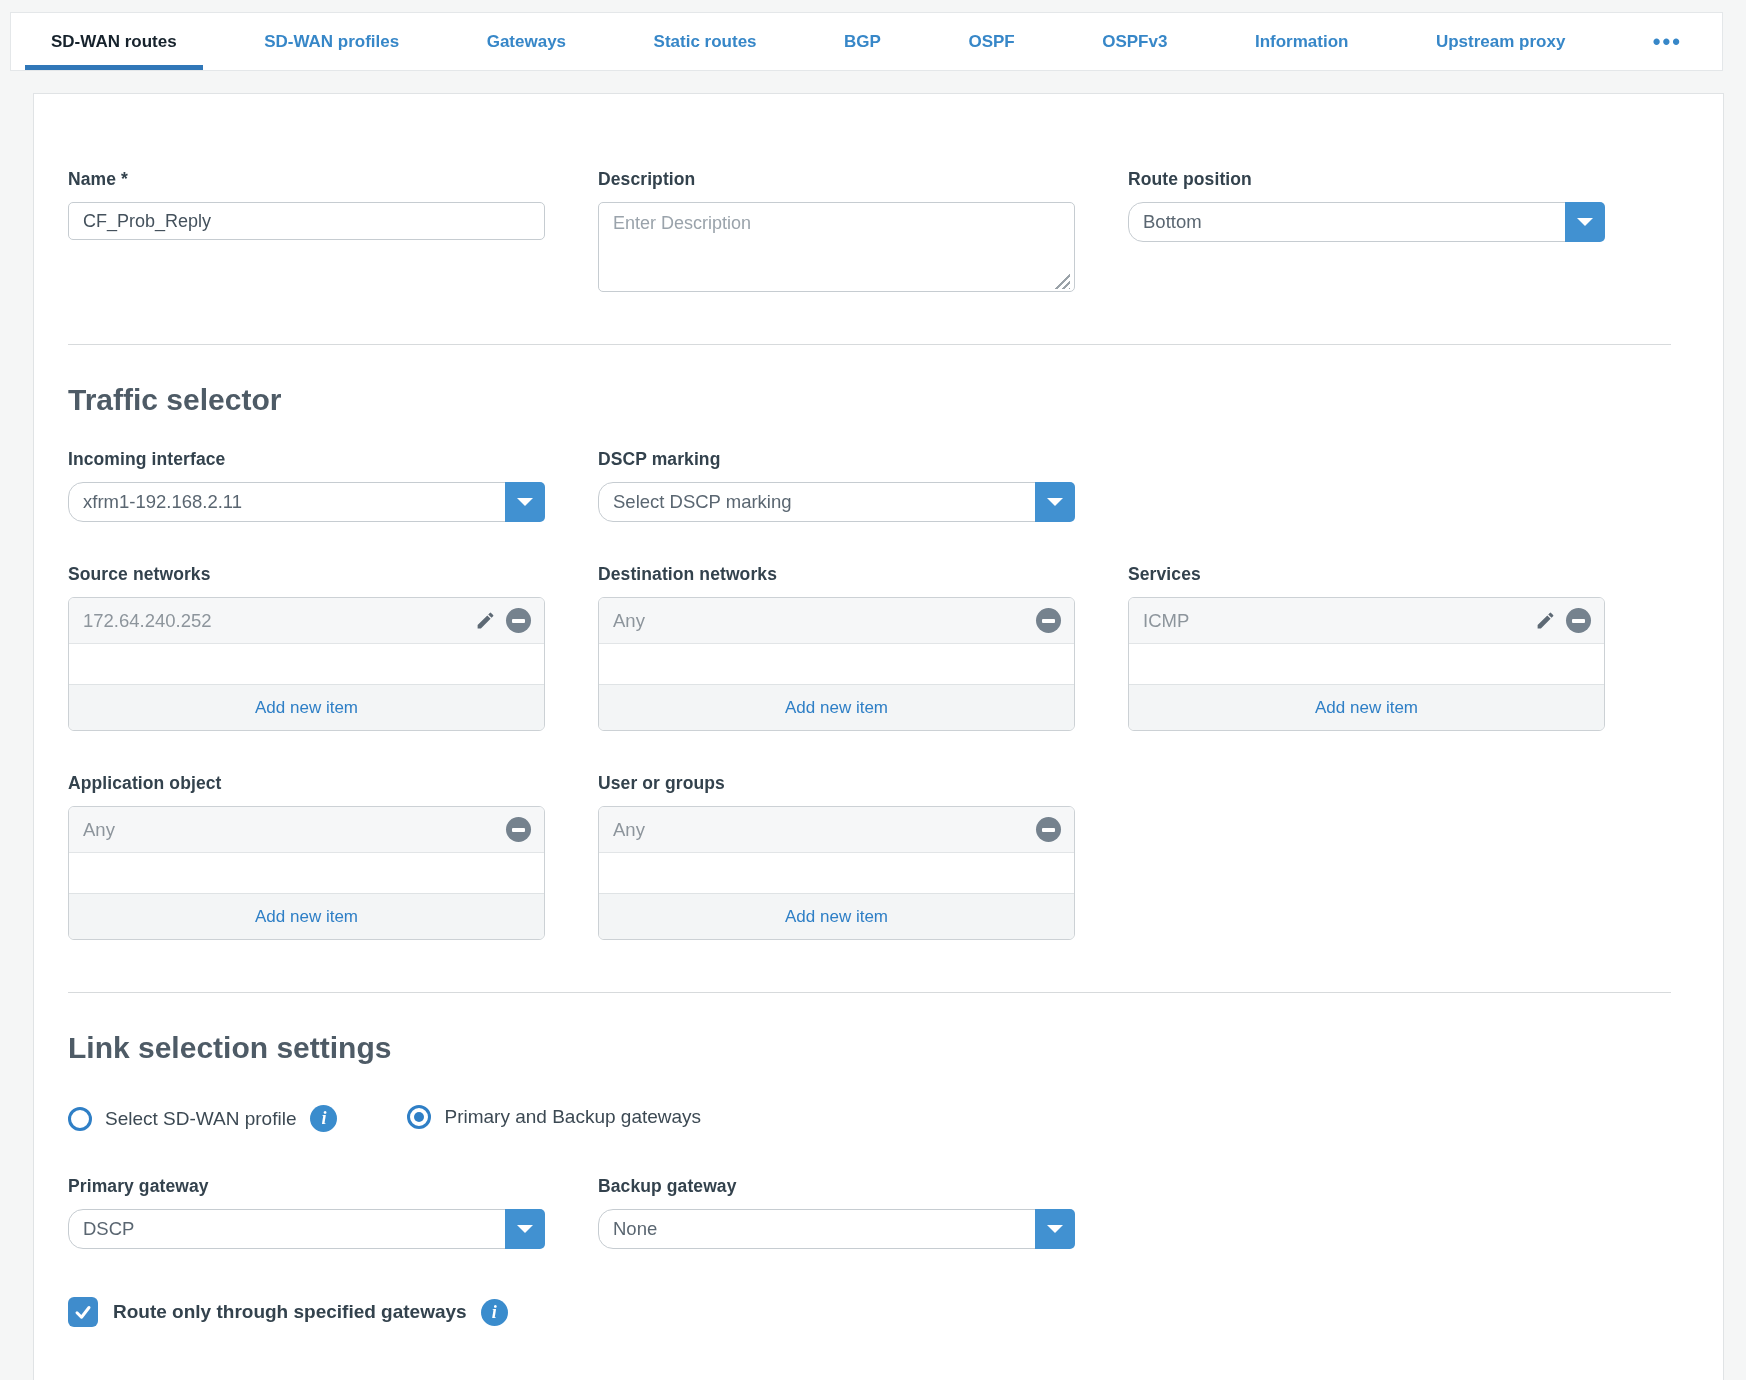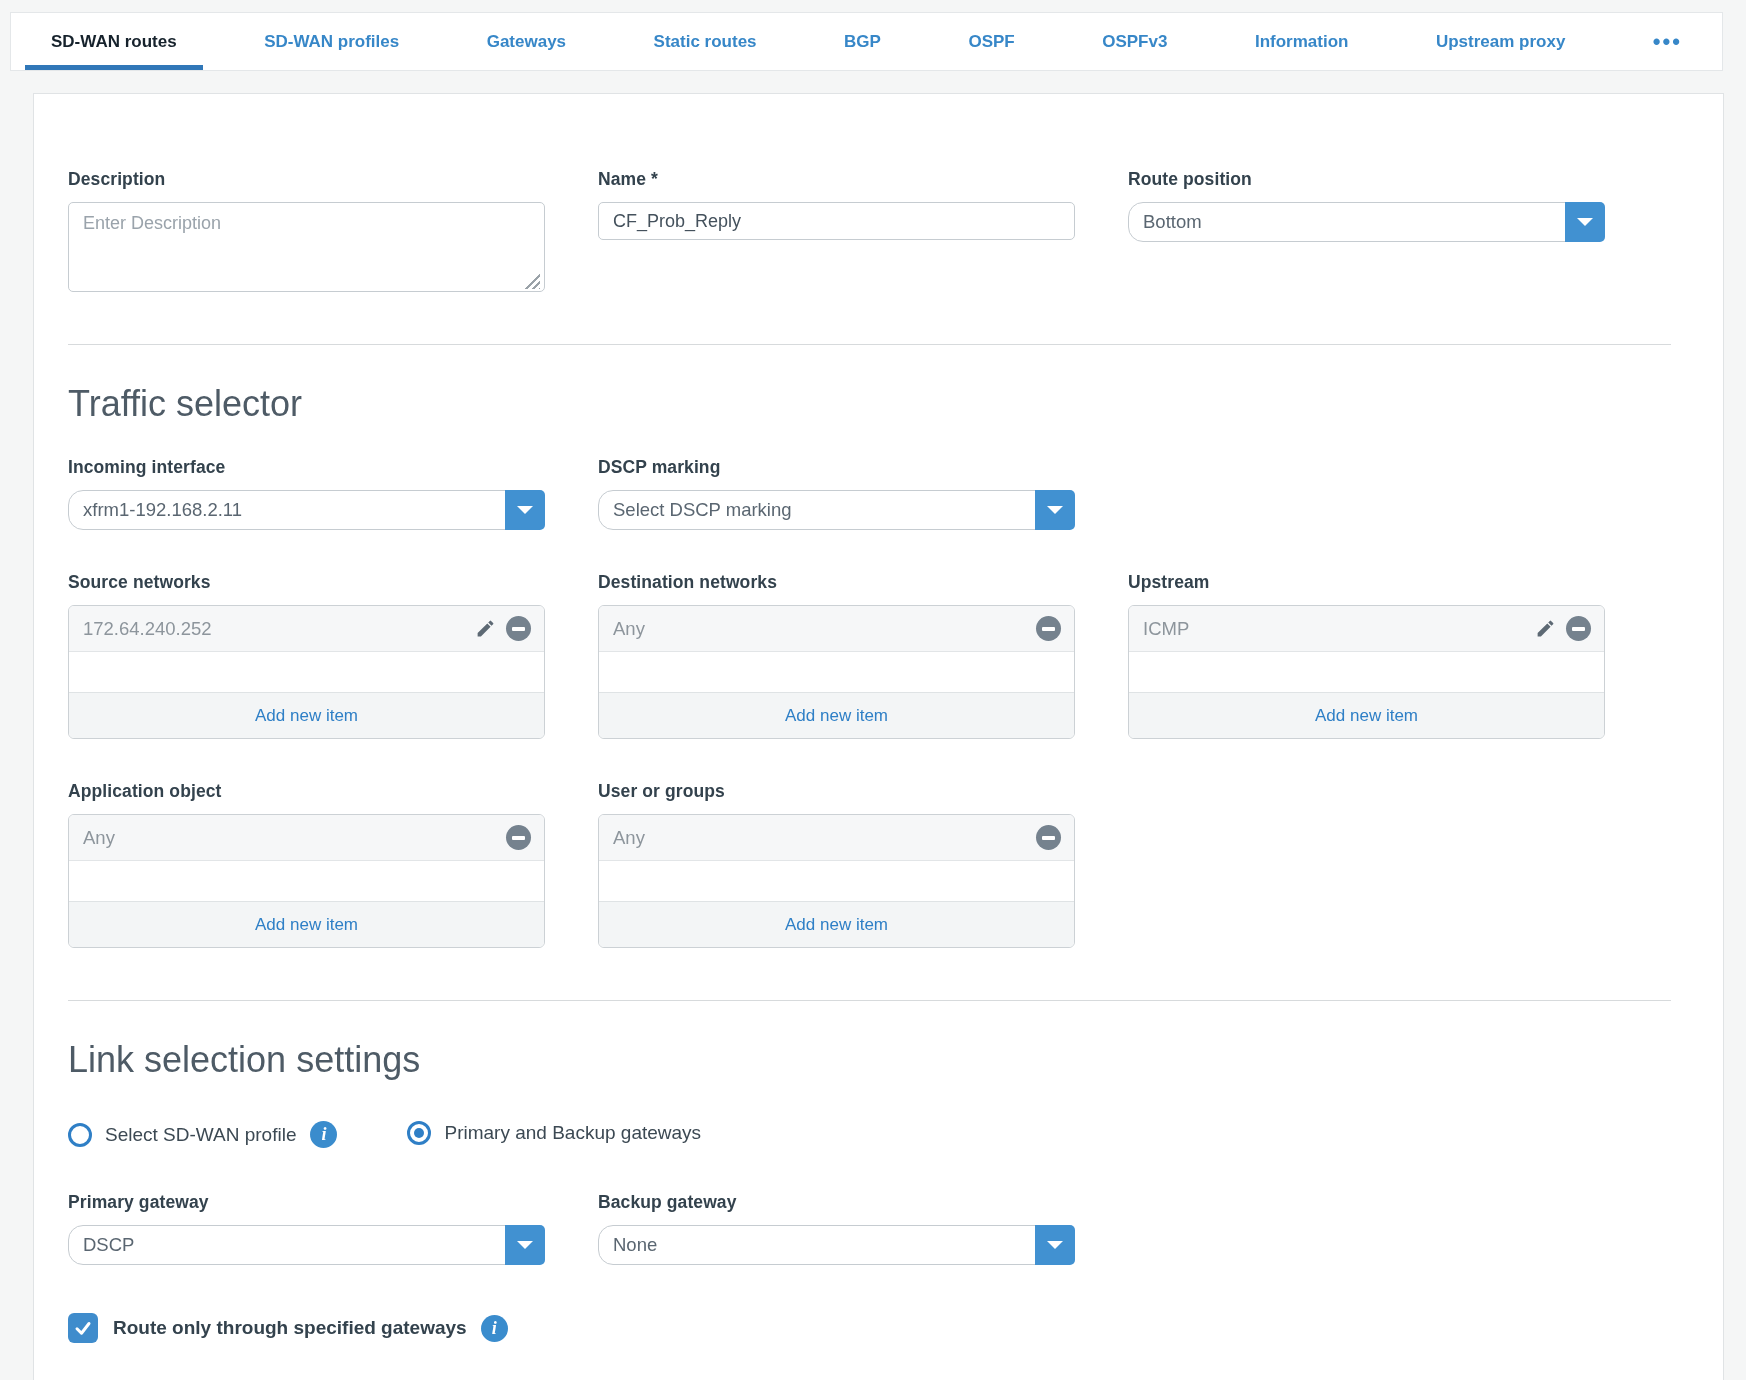--- a/index.html
+++ b/index.html
@@ -130,22 +130,22 @@
   .caret-down {
     width:0; height:0;
     border-left:8px solid transparent;
     border-right:8px solid transparent;
     border-top:8px solid #ffffff;
   }
 
   .divider { border:none; border-top:1px solid #d7dadc; margin:48px 0 0 0; }
 
   .section-heading {
-    font-size:36px;
-    font-weight:400;
+    font-size:30px;
+    font-weight:700;
     color:#4e5b66;
     margin:38px 0 32px 0;
   }
 
   .row-gap { margin-top:42px; }
 
   
   .listbox {
     border:1px solid #ccd1d5;
     border-radius:6px;
@@ -281,32 +281,32 @@
   <div class="tab">OSPFv3</div>
   <div class="tab">Information</div>
   <div class="tab">Upstream proxy</div>
   <div class="tab tab-more">•••</div>
 </div>
 
 <div class="card">
 
   <div class="grid3">
     <div>
+      <div class="field-label">
+        <span>Name</span> <span>*</span>
+      </div>
+      <input class="text-input" type="text" value="CF_Prob_Reply" style="">
+    </div>
+
+    <div>
       <div class="field-label">Description</div>
       <div class="textarea-wrap">
         <textarea class="text-area" placeholder="Enter Description" style=""></textarea>
         <div class="resize-grip"></div>
       </div>
-    </div>
-
-    <div>
-      <div class="field-label">
-        <span>Name</span> <span>*</span>
-      </div>
-      <input class="text-input" type="text" value="CF_Prob_Reply" style="">
     </div>
 
     <div>
       <div class="field-label">Route position</div>
       <div class="select">
         <div class="select-value">Bottom</div>
         <div class="select-btn">
           <div class="caret-down"></div>
         </div>
       </div>
@@ -364,21 +364,21 @@
         <div class="listbox-item">
           <div class="listbox-item-text">Any</div>
           <div class="icon-minus"></div>
         </div>
         <div class="listbox-filler"></div>
         <div class="listbox-footer">Add new item</div>
       </div>
     </div>
 
     <div>
-      <div class="field-label">Upstream</div>
+      <div class="field-label">Services</div>
       <div class="listbox">
         <div class="listbox-item">
           <div class="listbox-item-text">ICMP</div>
           <div class="icon-pencil">
             <svg viewBox="0 0 24 24">
                 <path d="M3 17.25V21h3.75L17.8 9.94l-3.75-3.75L3 17.25zM20.7 7.04a1 1 0 0 0 0-1.41l-2.34-2.34a1 1 0 0 0-1.41 0l-1.83 1.83 3.75 3.75 1.83-1.83z"></path>
               </svg>
           </div>
           <div class="icon-minus"></div>
         </div>

